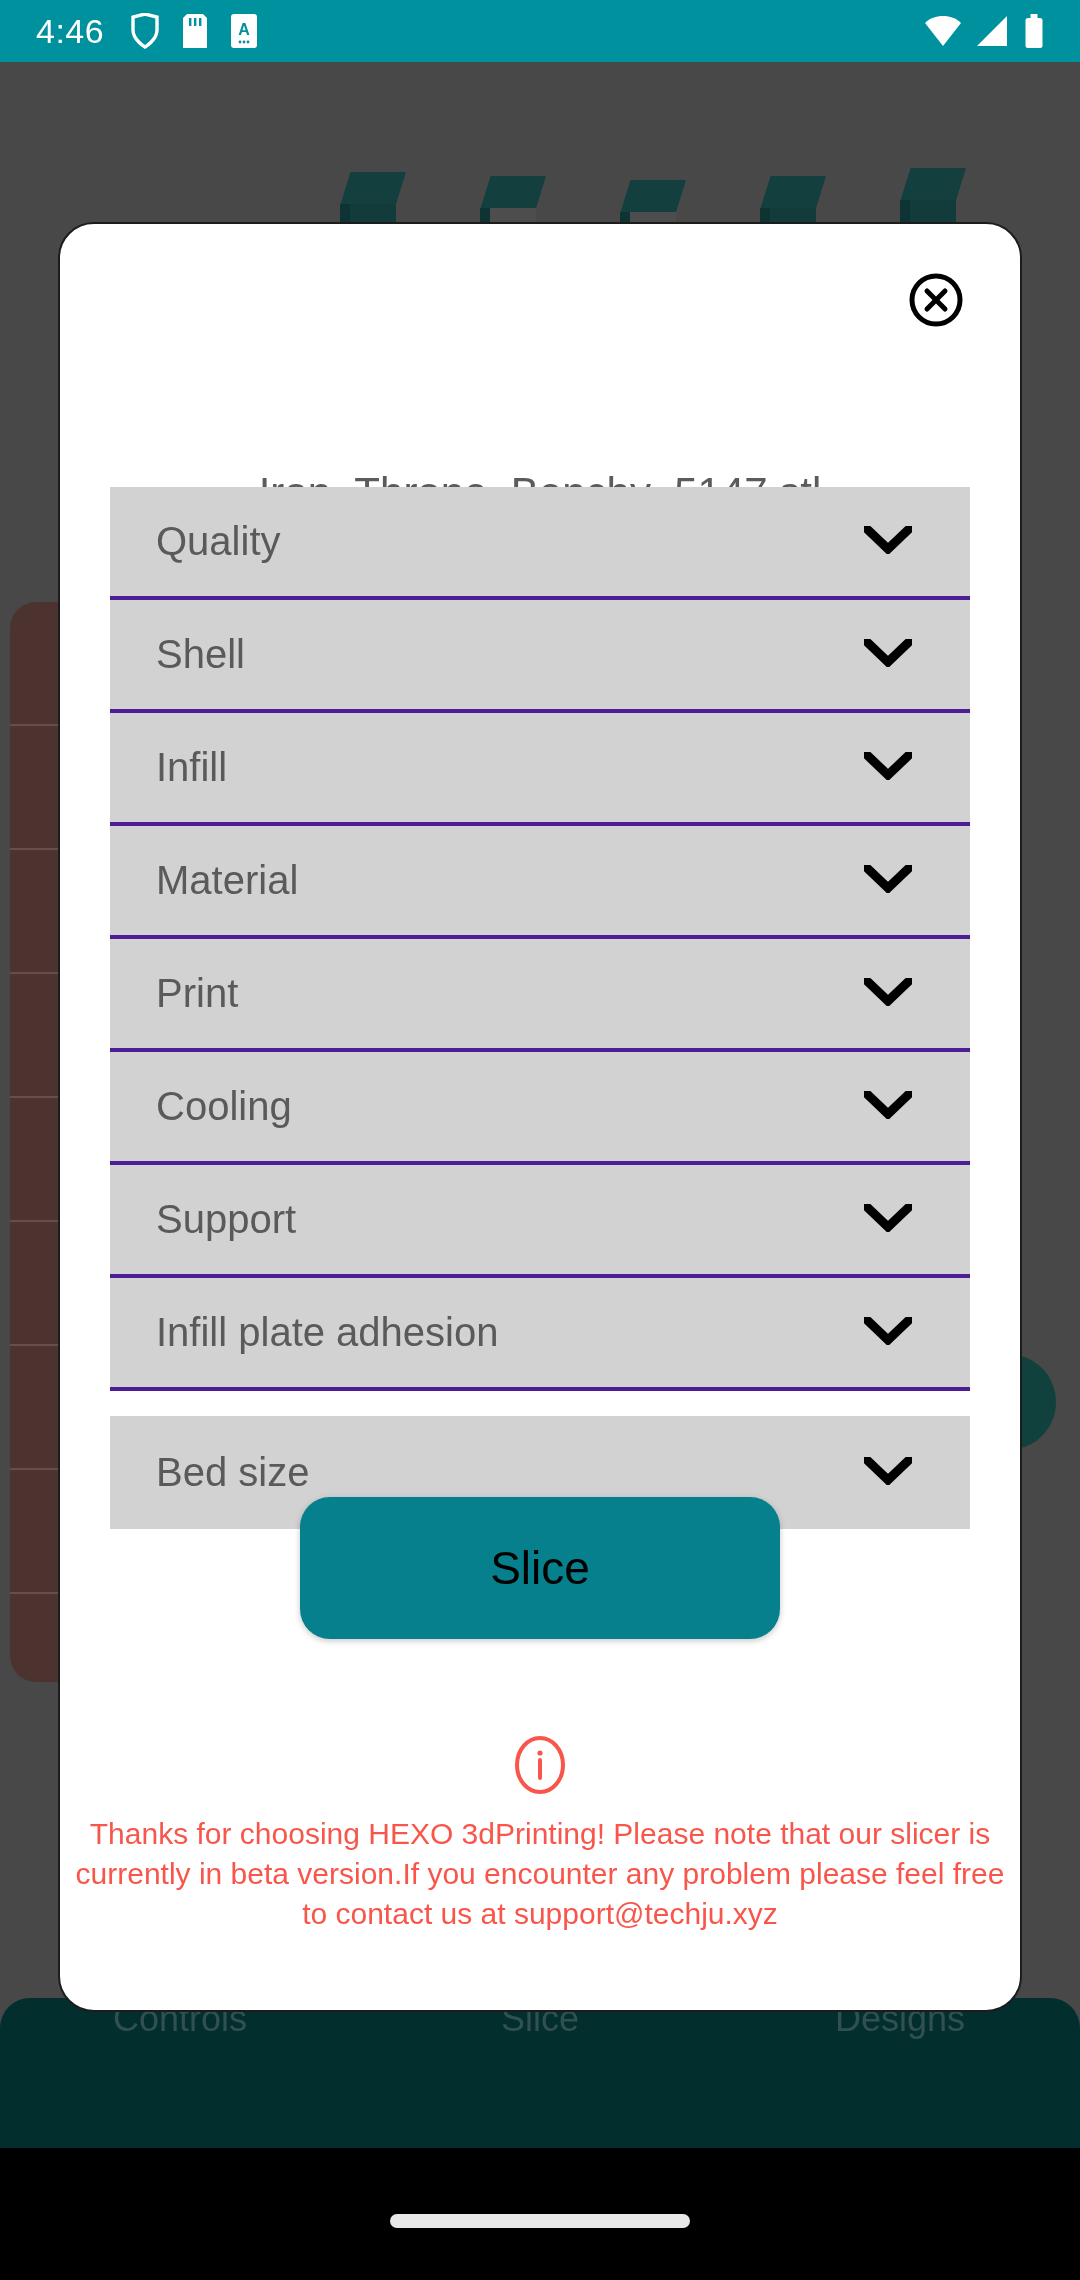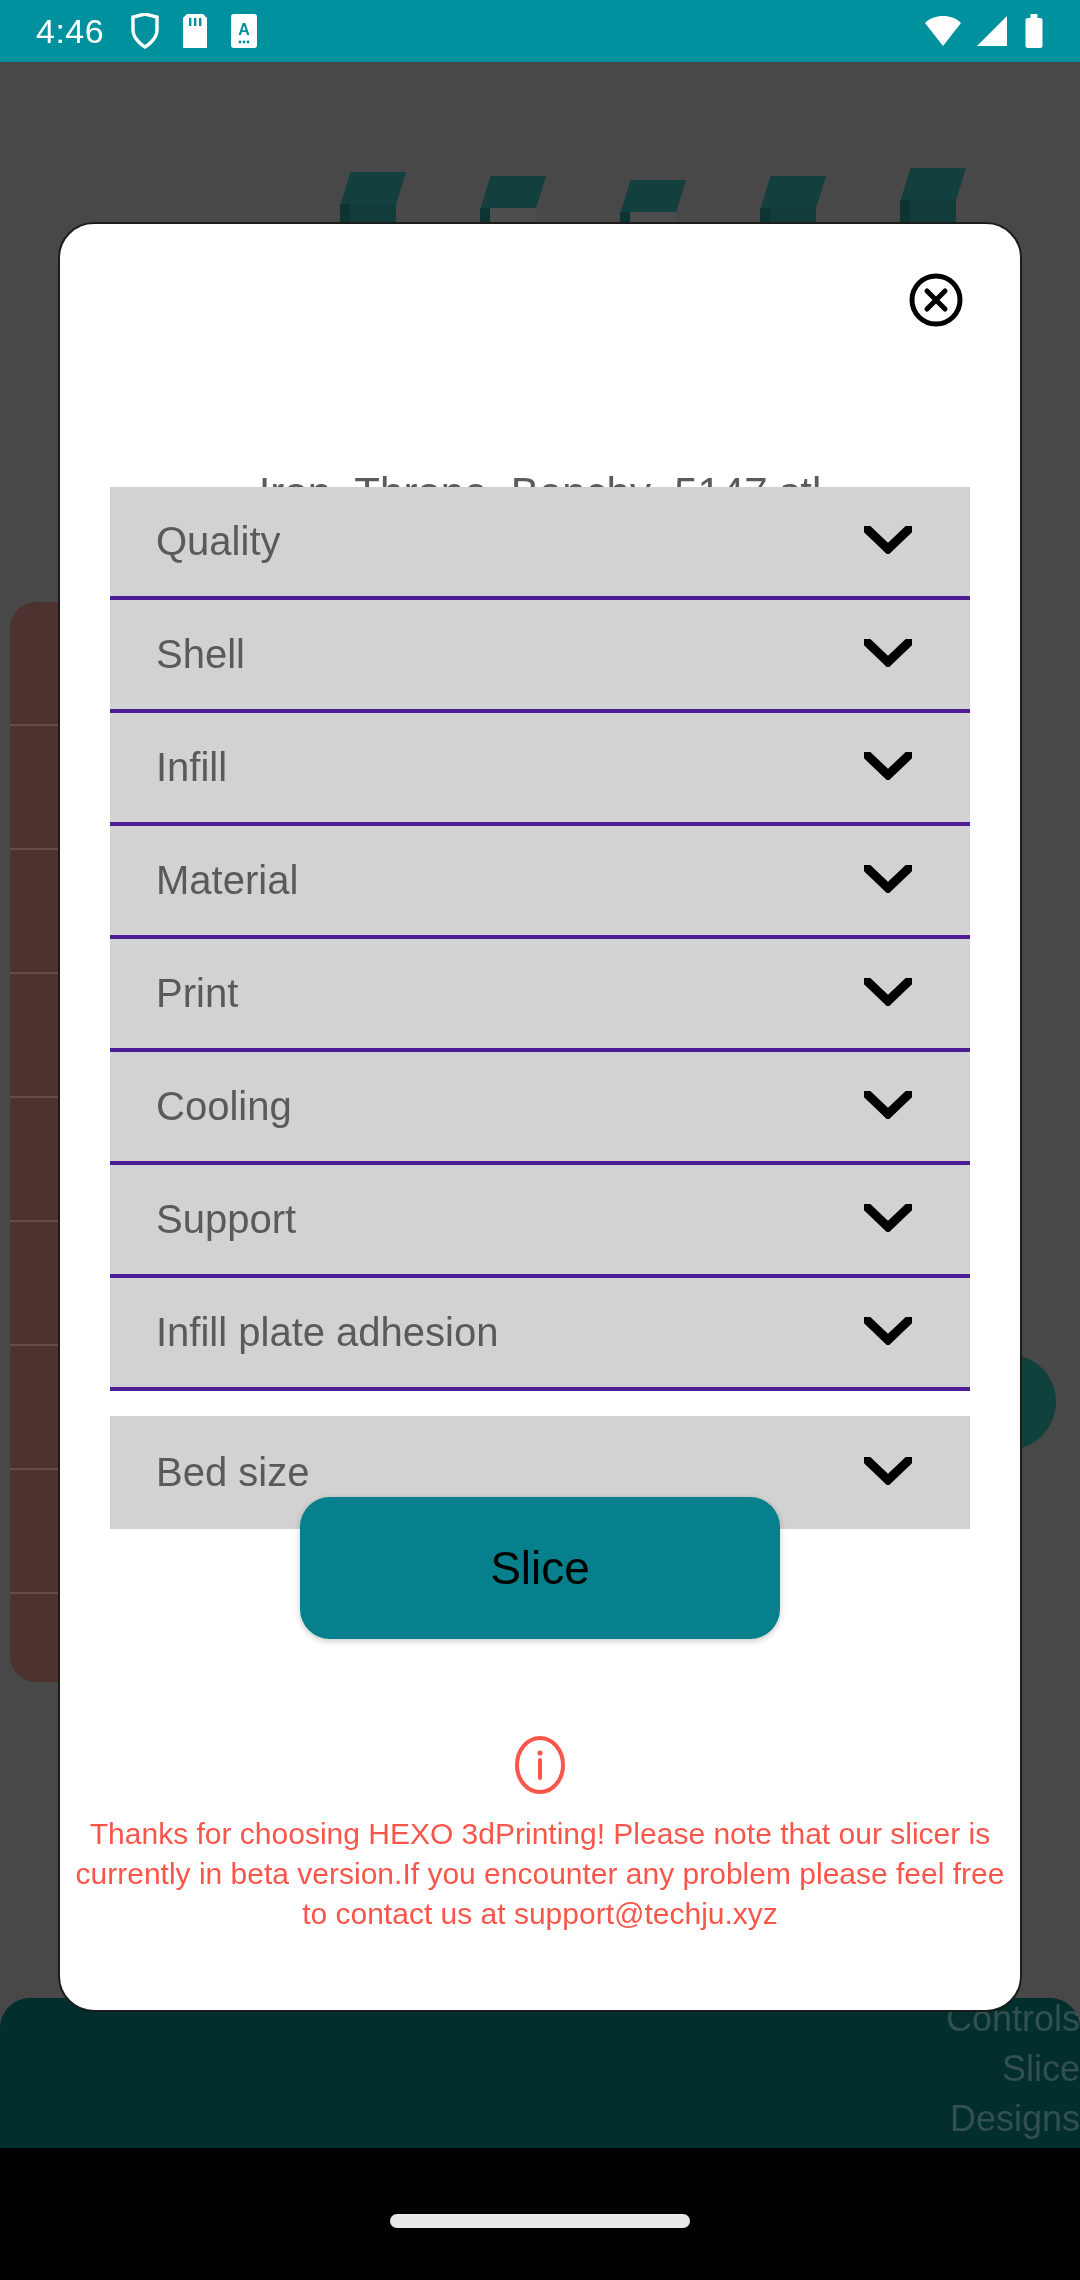--- a/index.html
+++ b/index.html
@@ -82,23 +82,22 @@
     position:absolute; left:960px; top:1292px;
     width:96px; height:96px; border-radius:50%;
     background:#10413c;
   }
 
   
   #bottom-nav{
     position:absolute; left:0; bottom:132px; width:1080px; height:150px;
     background:#022e2e;
     border-top-left-radius:30px; border-top-right-radius:30px;
-    display:flex; align-items:flex-end;
+    display:flex; align-items:flex-start;
     z-index:12;
-    flex-direction:column;
   }
   #bottom-nav .tab{
     flex:1; text-align:center;
     color:#31504f; font-size:36px;
   }
   #bottom-nav .tab.active{ color:#3e5f5e; }
 
   
   #gesture-bar{
     position:absolute; left:0; bottom:0; width:1080px; height:132px;

